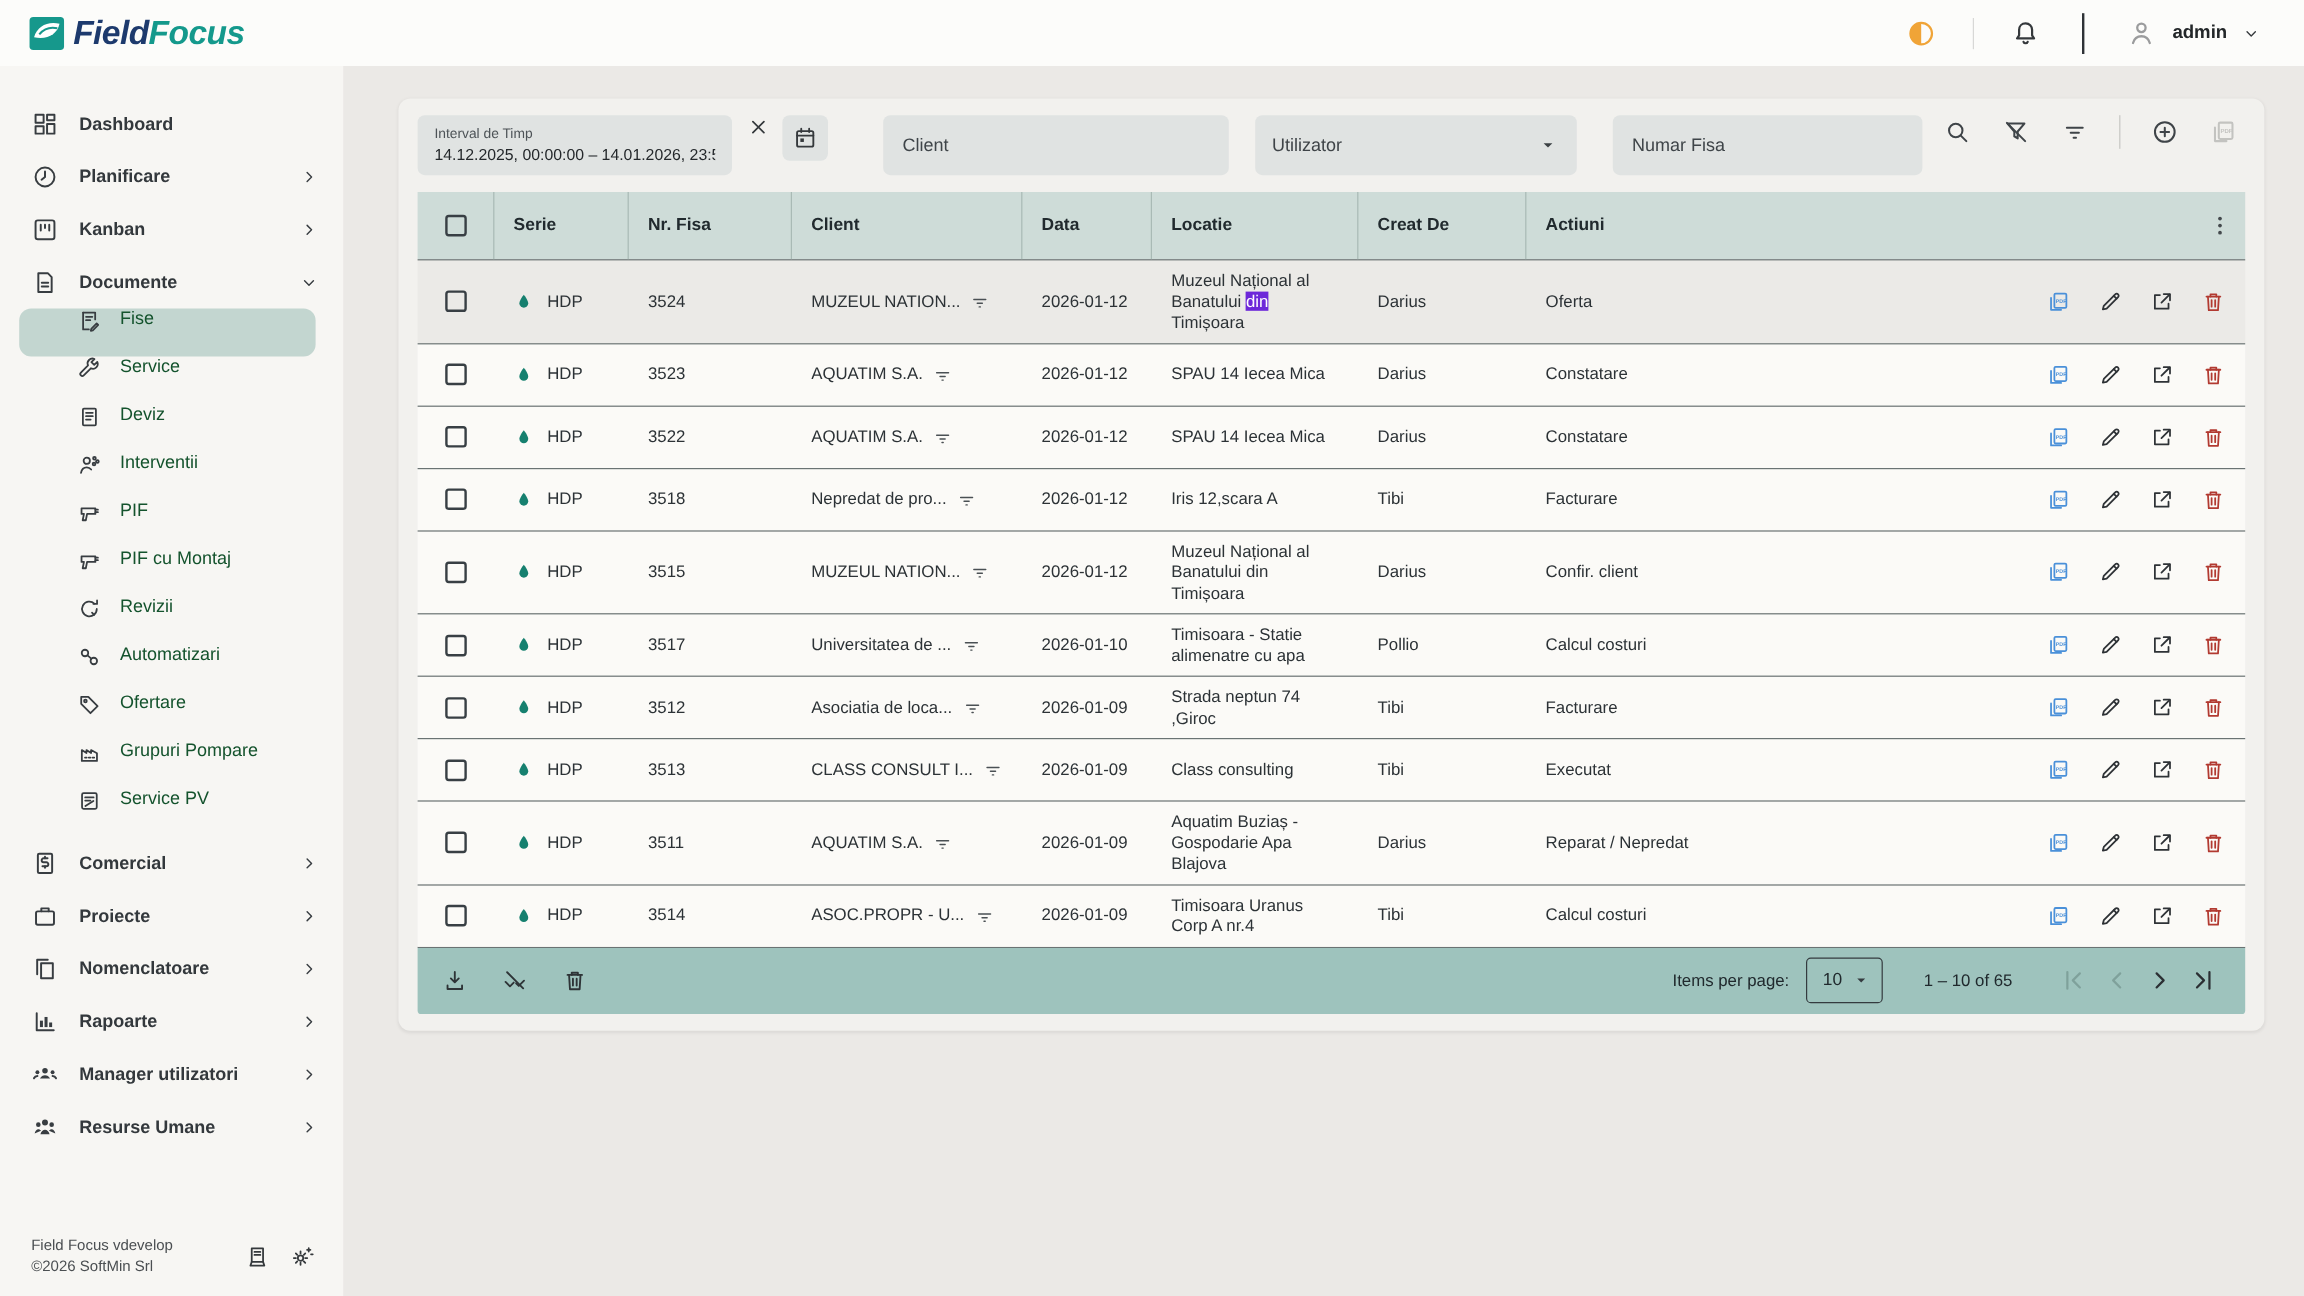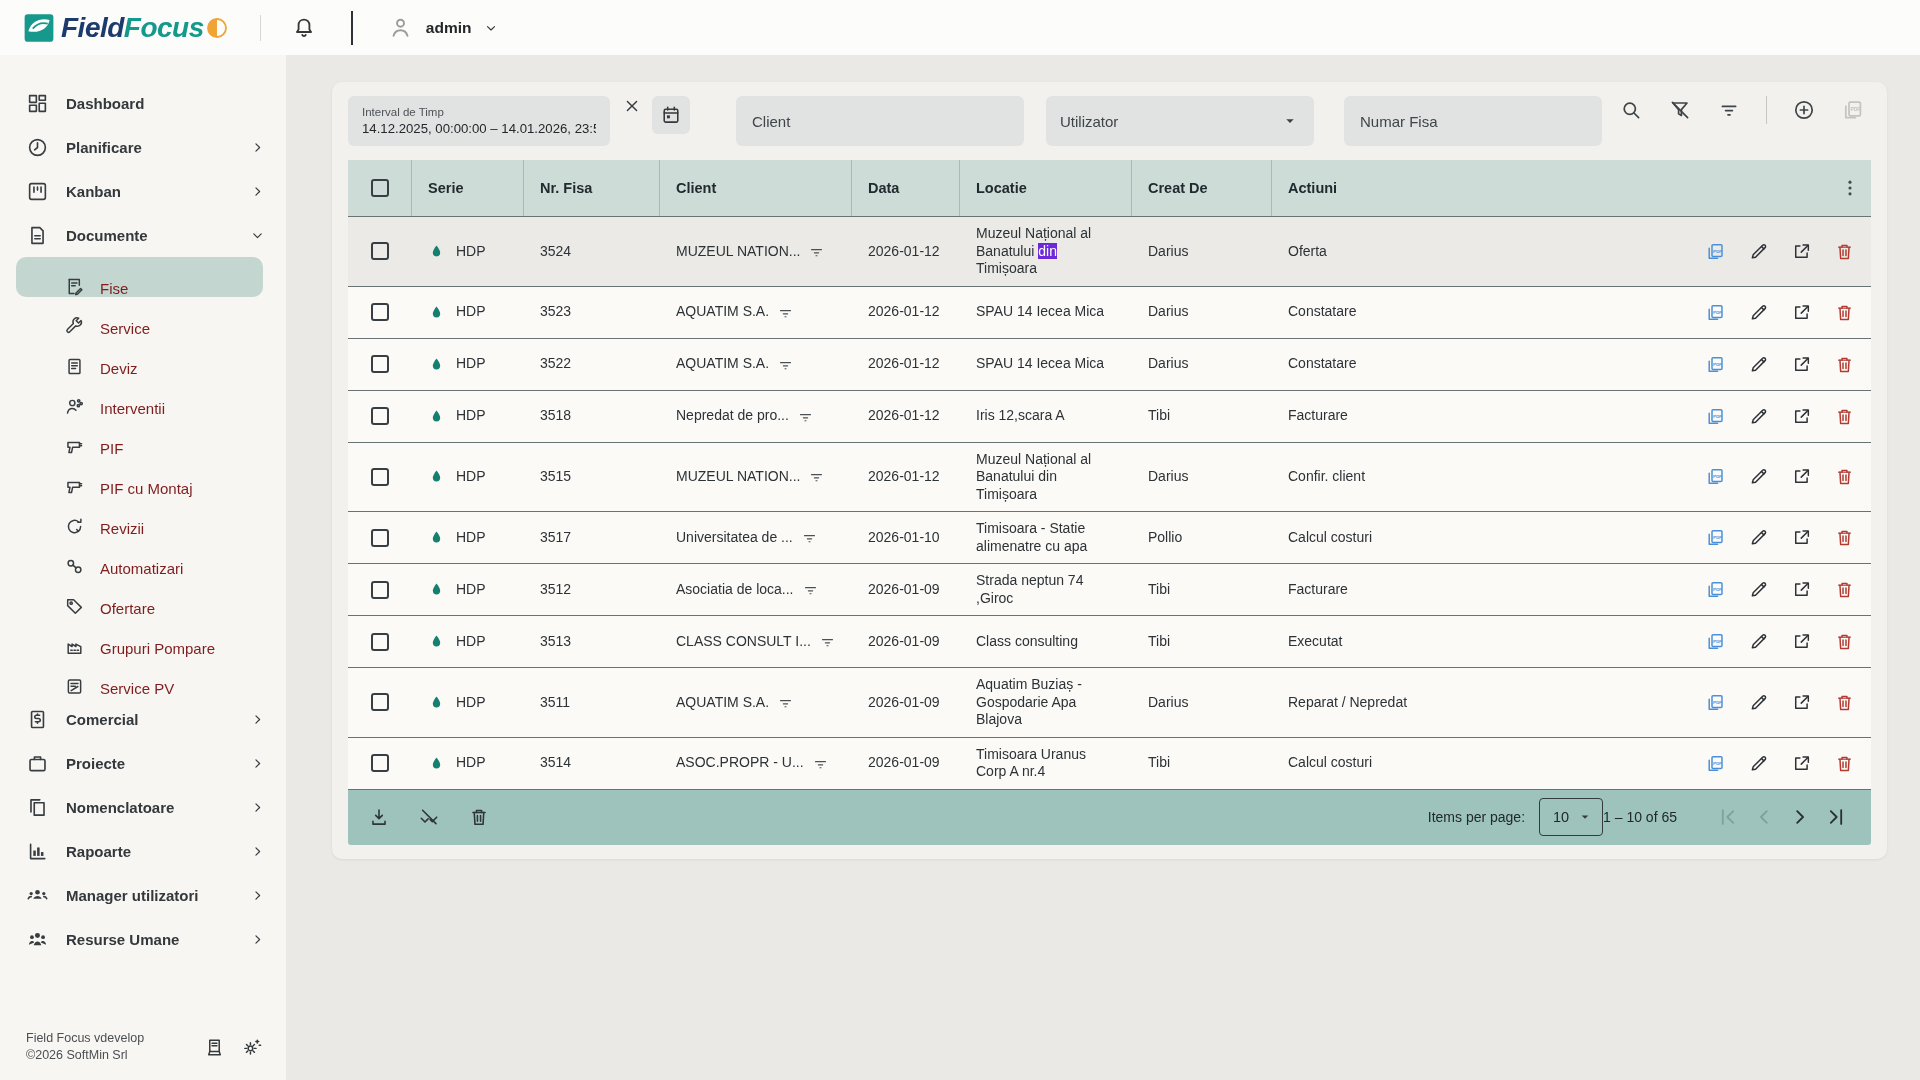--- a/index.html
+++ b/index.html
@@ -3,21 +3,21 @@
 <meta charset="utf-8">
 <style>
   *{box-sizing:border-box;margin:0;padding:0}
   html,body{width:1920px;height:1080px;overflow:hidden}
   body{font-family:"Liberation Sans",sans-serif;background:#ebe9e6;color:#2c3236}
   .icon{display:inline-flex}
   .icon svg{width:100%;height:100%;display:block}
   button{font-family:inherit}
 
   
-  .topbar{height:55px;background:#fcfcfa;display:flex;align-items:center;padding:0 48px 0 24px}
+  .topbar{height:55px;background:#fcfcfa;display:flex;align-items:center;justify-content:space-between;padding:0 36px 0 24px}
   .logo{display:flex;align-items:center;gap:7px}
   .logo-mark{width:30px;height:30px}
   .logo-text{font-size:28px;font-weight:bold;font-style:italic;letter-spacing:-.5px}
   .logo-field{color:#1d3a6d}
   .logo-focus{color:#14998c}
   .topbar-right{display:flex;align-items:center}
   .tb-btn{background:none;border:none;width:26px;height:26px;padding:0;cursor:pointer;color:#35393c}
   .tb-btn .icon{width:26px;height:26px}
   .theme{color:#f0a437}
   .sep1{width:1px;height:26px;background:#d8d8d6;margin:0 30px}
@@ -27,21 +27,21 @@
   .user-label{font-weight:bold;font-size:15.5px;color:#232729}
   .chev-d{width:16px;height:16px;color:#35393c}
 
   
   .layout{display:flex;height:1025px}
   .sidebar{width:286px;background:#f7f6f3;display:flex;flex-direction:column;padding-top:26px;flex-shrink:0}
   .nav{overflow:hidden}
   .nav-item{height:44px;display:flex;align-items:center;padding:0 20px 0 26px;font-weight:bold;font-size:15px;color:#33383c;cursor:pointer}
   .nav-item .nav-ic{width:23px;height:23px;color:#383d41;margin-right:17px;flex-shrink:0}
   .nav-item .chev{width:17px;height:17px;margin-left:auto;color:#383d41}
-  .nav-sub{height:40px;display:flex;align-items:flex-end;margin:0 23px 0 16px;padding:0 10px 0 48px;border-radius:10px;font-size:15px;color:#7f1d1d;cursor:pointer}
+  .nav-sub{height:40px;display:flex;align-items:flex-start;margin:0 23px 0 16px;padding:0 10px 0 48px;border-radius:10px;font-size:15px;color:#14532d;cursor:pointer}
   .nav-sub .nav-ic{width:21px;height:21px;color:#383d41;margin-right:15px;flex-shrink:0}
   .nav-sub.active{background:#c3d6d0}
   .sb-footer{margin-top:auto;padding:10px 24px 16px 26px;display:flex;align-items:center}
   .sb-foot-text{font-size:12.5px;color:#4b4f52;line-height:1.35}
   .sb-foot-icons{margin-left:auto;display:flex;gap:16px}
   .sb-foot-icons .icon{width:21px;height:21px;color:#35393c}
 
   
   .main{flex:1;padding:27px 33px 0 46px}
   .card{background:#f2f1ee;border-radius:10px;padding:14px 16px;box-shadow:0 1px 3px rgba(0,0,0,.07)}
@@ -92,21 +92,21 @@
   .sel{background:#6d28d9;color:#fff}
 
   
   .tfoot{display:flex;align-items:center;background:#9ec3bd;height:55px;padding:0 22px 0 20px;border-radius:0 0 3px 3px}
   .bulk{display:flex;gap:28px}
   .bulk .tool{background:none;border:none;cursor:pointer;width:22px;height:22px;padding:0;color:#2e3437}
   .bulk .icon{width:22px;height:22px}
   .pg{margin-left:auto;display:flex;align-items:center;font-size:14px;color:#20292d}
   .ipp-select{margin-left:14px;width:64px;height:38px;border:1px solid #343b3f;border-radius:4px;background:transparent;display:flex;align-items:center;justify-content:space-between;padding:0 8px 0 13px;cursor:pointer;font-size:14.5px;color:#20292d}
   .ipp-select .icon{width:18px;height:18px;color:#343b3f}
-  .range{white-space:nowrap}
+  .range{margin-left:34px;white-space:nowrap}
   .pnav{margin-left:38px;display:flex;gap:10px}
   .pnav button{background:none;border:none;cursor:pointer;width:26px;height:26px;padding:0;color:#2b2f33}
   .pnav button .icon{width:26px;height:26px}
   .pnav button.dis{color:#7fa19b;cursor:default}
 </style>
 </head>
 <body>
 
 <header class="topbar">
   <div class="logo">

